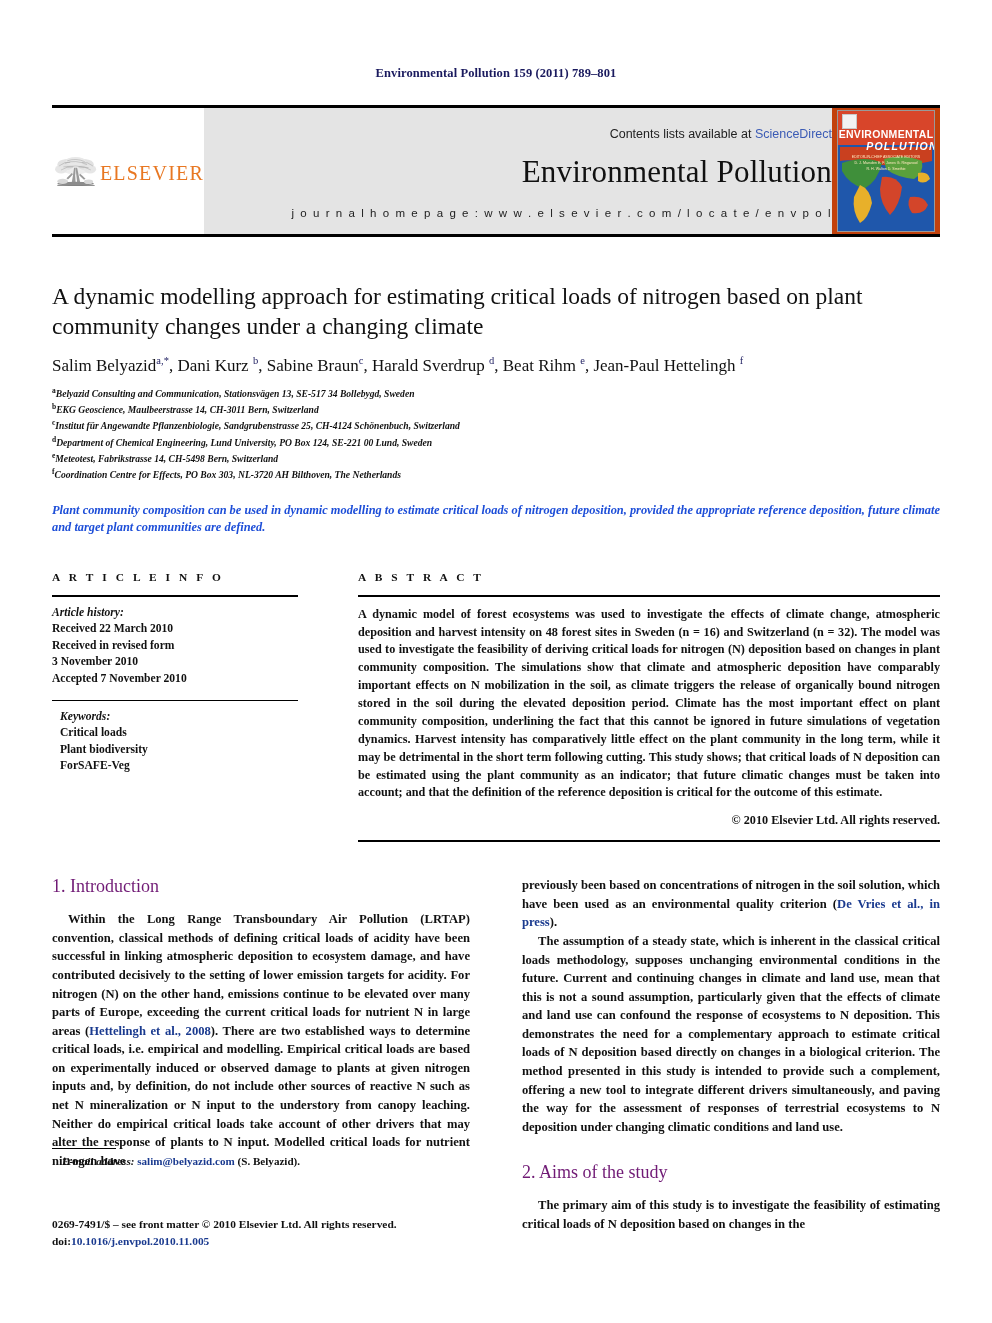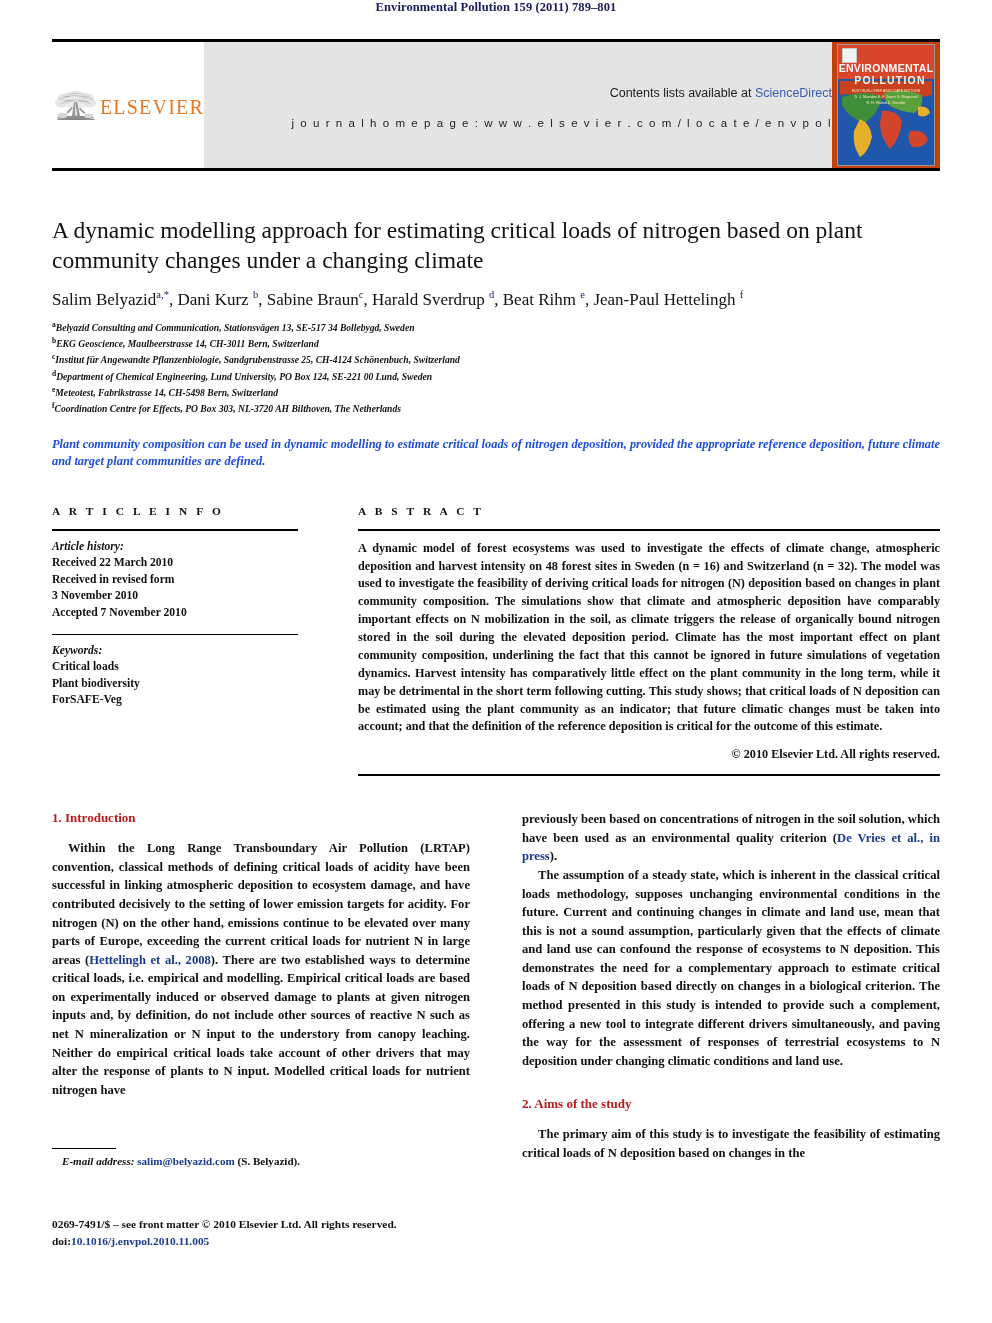--- a/index.html
+++ b/index.html
@@ -24,20 +24,21 @@
     padding: 0 52px;
   }
 
   
   .running-head {
     text-align: center;
     font-family: "Liberation Serif", serif;
     font-weight: bold;
     font-size: 12.5px;
     color: #1a1a5e;
+    padding-top: 66px;
     letter-spacing: .1px;
   }
 
   
   .masthead {
     margin-top: 24px;
     border-top: 3px solid #000;
     border-bottom: 3px solid #000;
     height: 126px;
     display: flex;
@@ -114,23 +115,23 @@
   .cover-elsevier-mark {
     position:absolute; left:4px; top:3px; width:13px; height:13px;
     background:#f2f2f2; border:1px solid #c9c9c9;
   }
   .cover-t1 {
     position:absolute; left:0; top:17px; width:100%;
     text-align:center; font-family:"Liberation Sans",sans-serif;
     font-size:10.5px; font-weight:bold; color:#ffffff; letter-spacing:.3px;
   }
   .cover-t2 {
-    position:absolute; left:4px; top:29px; width:100%;
+    position:absolute; left:16px; top:29px; width:100%;
     text-align:center; font-family:"Liberation Sans",sans-serif;
-    font-size:10.5px; font-weight:bold; color:#ffffff; letter-spacing:1.2px;
+    font-size:10.5px; font-weight:bold; color:#ffffff; letter-spacing:1.2px;font-style:italic;
   }
   .cover-eds {
     position:absolute; left:0; top:43px; width:100%;
     text-align:center; font-family:"Liberation Sans",sans-serif;
     font-size:3.6px; color:#ffe9c0; line-height:1.7;
   }
   .cover-map { position:absolute; left:0; top:0; width:100%; height:100%; }
 
   
   .article-title {
@@ -203,20 +204,21 @@
     color: #111;
   }
   .history .lbl { font-style: italic; }
   .keywords {
     margin-top: 8px;
     font-family: "Liberation Serif", serif;
     font-size: 11.6px;
     line-height: 1.42;
     font-weight: bold;
     color: #111;
+    margin-left: 8px;
   }
   .keywords .lbl { font-style: italic; }
 
   .abstract-body {
     margin-top: 9px;
     font-family: "Liberation Serif", serif;
     font-size: 12.2px;
     line-height: 1.465;
     text-align: justify;
     color: #111;
@@ -235,24 +237,24 @@
   
   .body-cols {
     margin-top: 34px;
     display: flex;
     gap: 52px;
     position: relative;
   }
   .bcol { width: 418px; flex: 0 0 418px; position: relative; }
   h2.sec-head {
     font-family: "Liberation Serif", serif;
-    font-size: 13px;
-    font-weight: bold;
+    font-size: 18px;
+    font-weight: normal;
     margin: 0 0 13px 0;
-    color: #b91c1c;
+    color: #701a75;
   }
   h2.sec-head.spaced { margin-top: 26px; }
   p.body-p {
     font-family: "Liberation Serif", serif;
     font-size: 12.6px;
     line-height: 1.475;
     text-align: justify;
     margin: 0;
     text-indent: 16px;
     color: #111;
@@ -337,20 +339,21 @@
         </g>
         <rect x="14" y="76" width="98" height="2" fill="#6f6f6f"></rect>
       </svg>
       <div class="elsevier-word">ELSEVIER</div>
     </div>
 
     <div class="journal-band">
       <div class="contents-line">
         <span>Contents lists available at </span><span class="sd">ScienceDirect</span>
       </div>
+      <div class="journal-title">Environmental Pollution</div>
       <div class="homepage-line">j o u r n a l   h o m e p a g e :   w w w . e l s e v i e r . c o m / l o c a t e / e n v p o l</div>
     </div>
 
     <div class="cover-block">
       <div class="cover-img">
         <svg class="cover-map" viewBox="0 0 96 120" preserveAspectRatio="none">
           <rect x="0" y="0" width="96" height="120" fill="#1f57ab"></rect>
           <rect x="0" y="0" width="96" height="34" fill="#d8452a"></rect>
           <path d="M2 36 L94 36 L94 50 Q60 58 30 52 Q12 48 2 50 Z" fill="#c9401f"></path>
           <path d="M4 52 Q28 44 44 52 Q40 70 26 78 Q10 72 4 60 Z" fill="#3f8f3a"></path>

